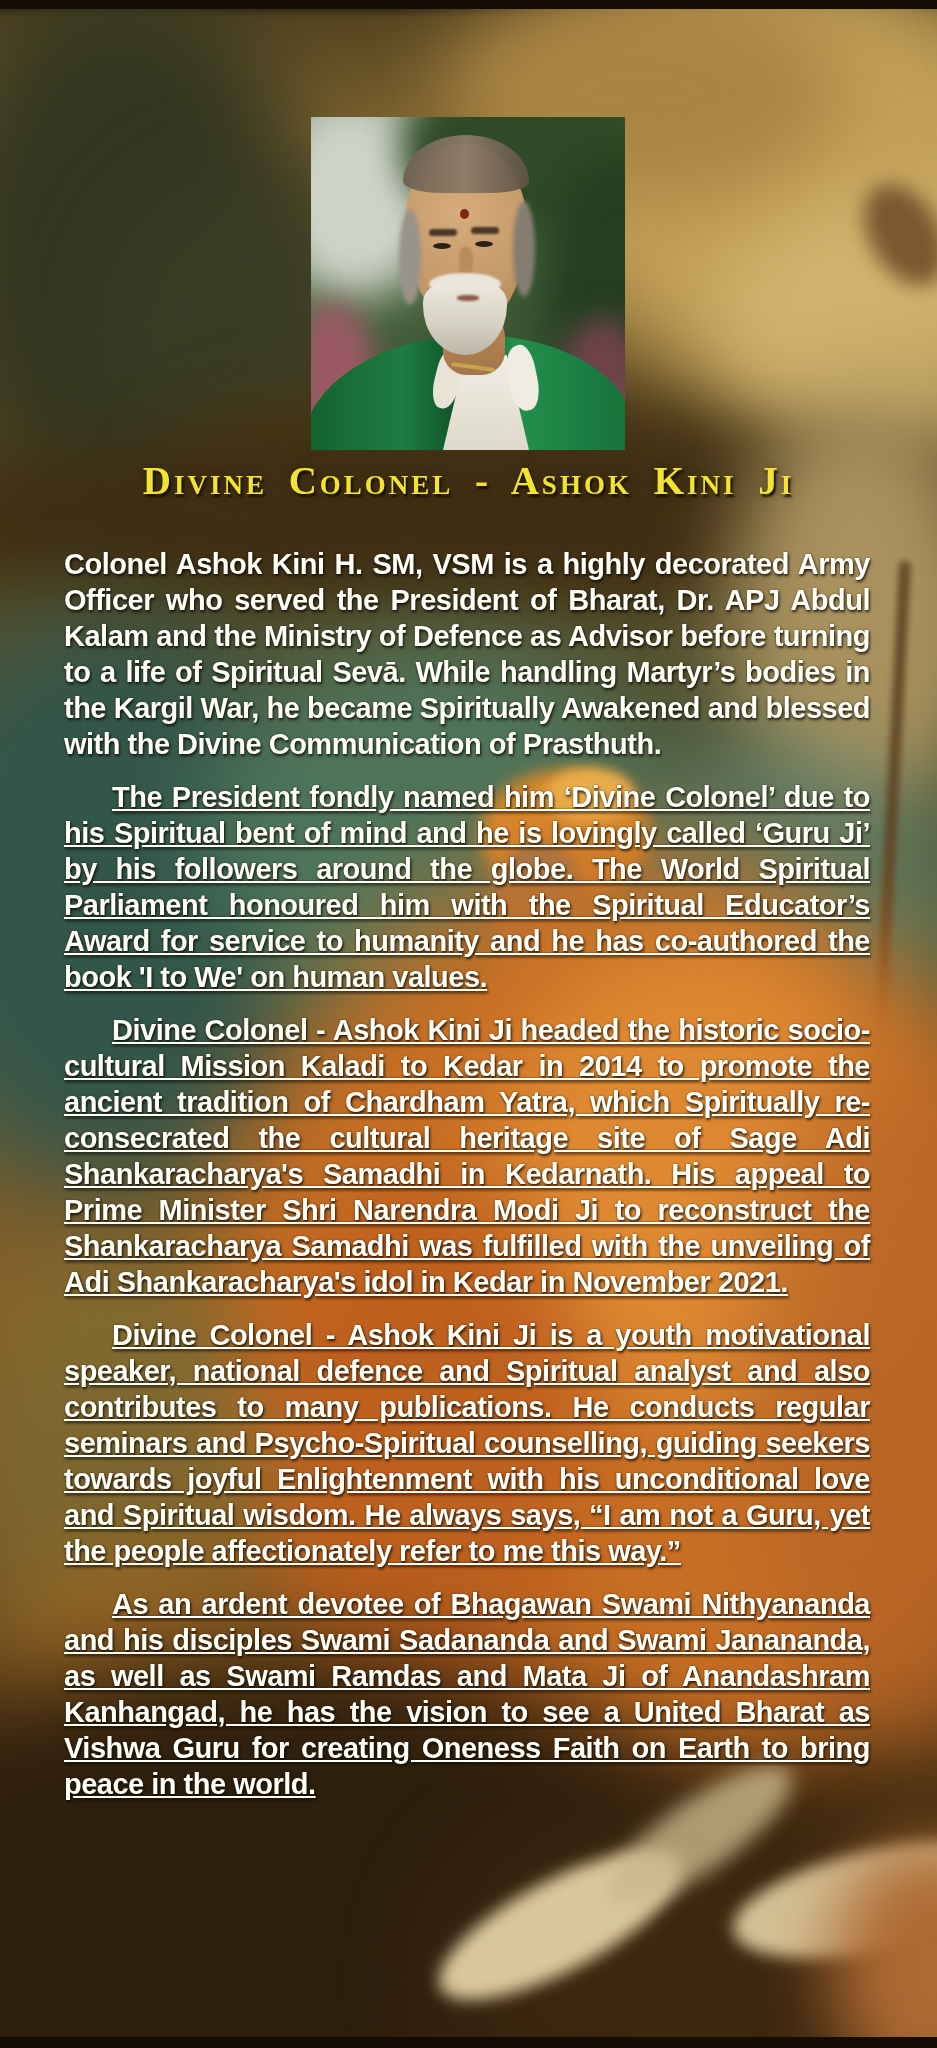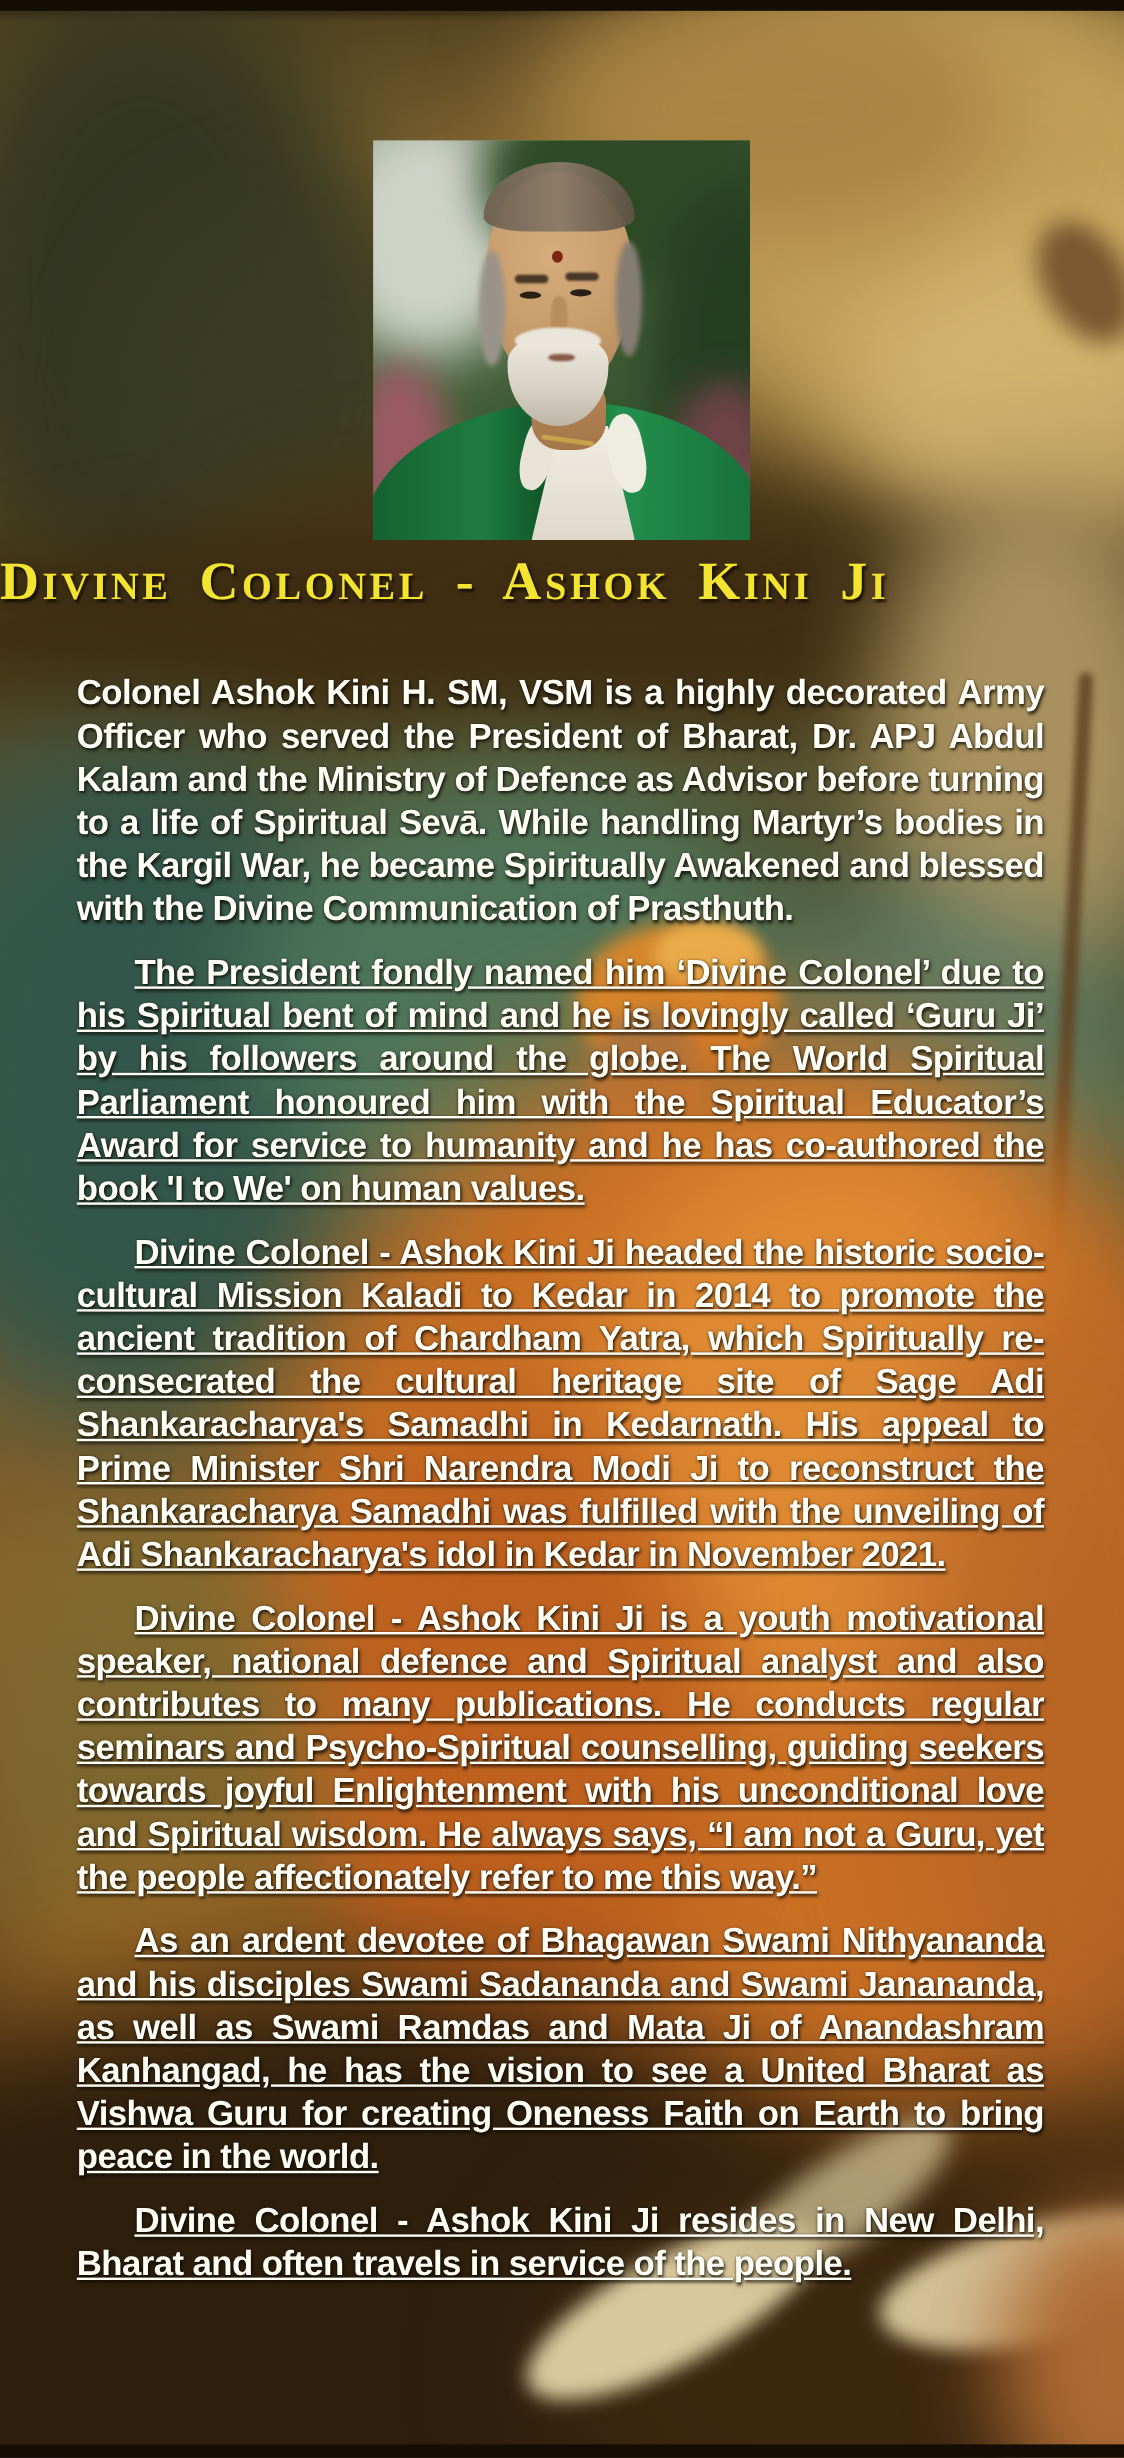--- a/index.html
+++ b/index.html
@@ -74,32 +74,32 @@
   .ph-eyeL{left:122px;top:126px;width:18px;height:6px;border-radius:50%;background:#2a2016;}
   .ph-eyeR{left:164px;top:124px;width:18px;height:6px;border-radius:50%;background:#2a2016;}
   .ph-bindi{left:149px;top:92px;width:9px;height:10px;border-radius:50%;background:#7e2510;}
   .ph-nose{left:148px;top:130px;width:14px;height:32px;border-radius:40%;background:#b98c5c;filter:blur(1px);}
   .ph-stache{left:118px;top:156px;width:72px;height:22px;border-radius:50%;background:#e9e5da;filter:blur(1px);}
   .ph-beard{left:112px;top:162px;width:84px;height:76px;border-radius:42% 42% 50% 50%/30% 30% 65% 65%;
     background:linear-gradient(180deg,#eae6db 10%,#d6d1c3 60%,#bcb6a7 100%);filter:blur(.5px);}
   .ph-lip{left:146px;top:178px;width:22px;height:6px;border-radius:40%;background:#8a5a48;filter:blur(1px);}
   
   .title{
-    position:absolute;left:0;right:0;top:458px;margin:0;z-index:10;text-align:left;
+    position:absolute;left:0;right:0;top:458px;margin:0;z-index:10;text-align:center;
     font-family:"Liberation Serif",serif;font-weight:700;font-variant:small-caps;
-    font-size:45px;letter-spacing:3px;word-spacing:9px;color:#f2e431;
+    font-size:39px;letter-spacing:3px;word-spacing:9px;color:#f2e431;
     text-shadow:2px 3px 2px rgba(22,13,2,.9),0 0 8px rgba(40,26,0,.5);
   }
   .body-text{
     position:absolute;left:64px;top:546px;width:806px;z-index:10;
     color:#fffef7;font-size:29px;font-weight:700;line-height:36px;letter-spacing:-.5px;
     text-align:justify;
     text-shadow:1px 2px 3px rgba(12,9,2,.85),0 0 2px rgba(12,9,2,.45);
   }
-  .body-text p{margin:14px 0 17px;}
+  .body-text p{margin:0 0 17px;}
   .body-text p + p{text-indent:48px;text-decoration:underline;}
 </style>
 </head>
 <body>
 
 <div class="page">
 
   <div>
     <div class="s g1"></div>
     <div class="s g2"></div>
@@ -163,16 +163,15 @@
   </div>
 
   <h1 class="title">Divine Colonel - Ashok Kini Ji</h1>
 
   <div class="body-text">
     <p>Colonel Ashok Kini H. SM, VSM is a highly decorated Army Officer who served the President of Bharat, Dr. APJ Abdul Kalam and the Ministry of Defence as Advisor before turning to a life of Spiritual Sevā. While handling Martyr’s bodies in the Kargil War, he became Spiritually Awakened and blessed with the Divine Communication of Prasthuth.</p>
     <p>The President fondly named him ‘Divine Colonel’ due to his Spiritual bent of mind and he is lovingly called ‘Guru Ji’ by his followers around the globe. The World Spiritual Parliament honoured him with the Spiritual Educator’s Award for service to humanity and he has co-authored the book 'I to We' on human values.</p>
     <p>Divine Colonel - Ashok Kini Ji headed the historic socio-cultural Mission Kaladi to Kedar in 2014 to promote the ancient tradition of Chardham Yatra, which Spiritually re-consecrated the cultural heritage site of Sage Adi Shankaracharya's Samadhi in Kedarnath. His appeal to Prime Minister Shri Narendra Modi Ji to reconstruct the Shankaracharya Samadhi was fulfilled with the unveiling of Adi Shankaracharya's idol in Kedar in November 2021.</p>
     <p>Divine Colonel - Ashok Kini Ji is a youth motivational speaker, national defence and Spiritual analyst and also contributes to many publications. He conducts regular seminars and Psycho-Spiritual counselling, guiding seekers towards joyful Enlightenment with his unconditional love and Spiritual wisdom. He always says, “I am not a Guru, yet the people affectionately refer to me this way.”</p>
     <p>As an ardent devotee of Bhagawan Swami Nithyananda and his disciples Swami Sadananda and Swami Janananda, as well as Swami Ramdas and Mata Ji of Anandashram Kanhangad, he has the vision to see a United Bharat as Vishwa Guru for creating Oneness Faith on Earth to bring peace in the world.</p>
-    <p>Divine Colonel - Ashok Kini Ji resides in New Delhi, Bharat and often travels in service of the people.</p>
   </div>
 
 </div>
 
 </body></html>

